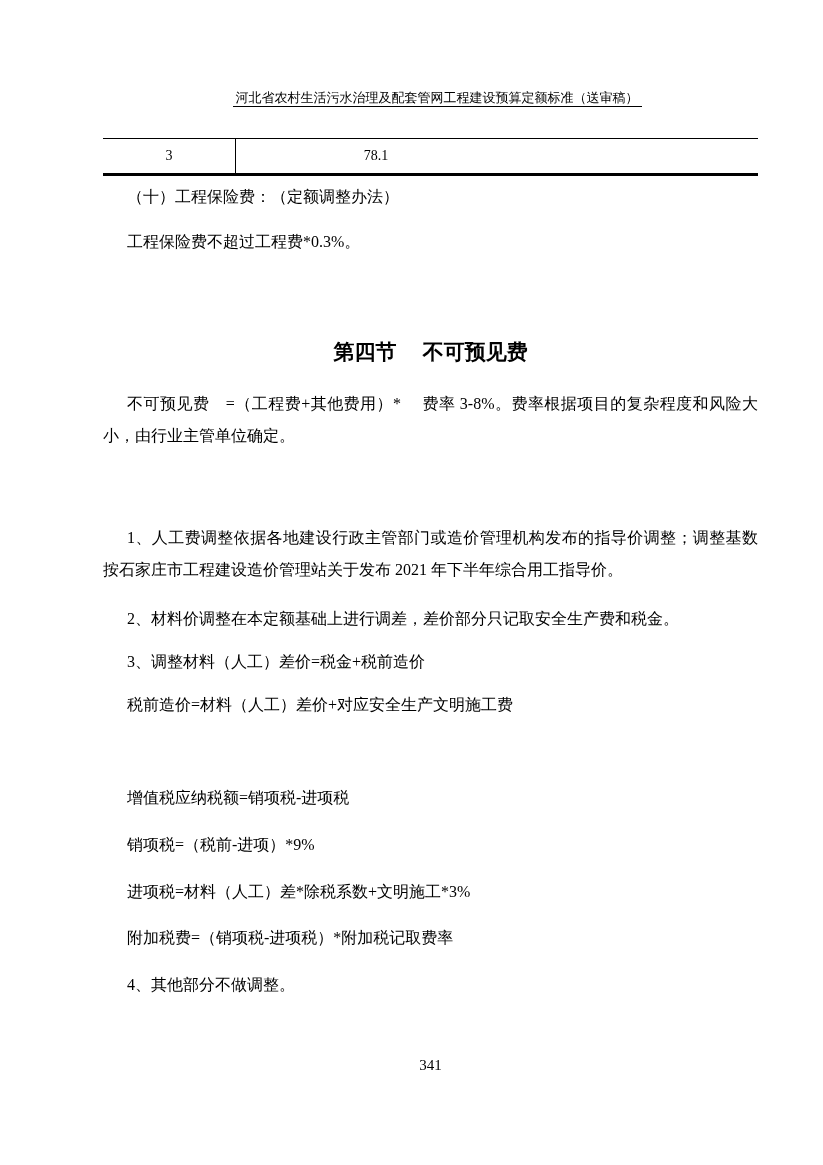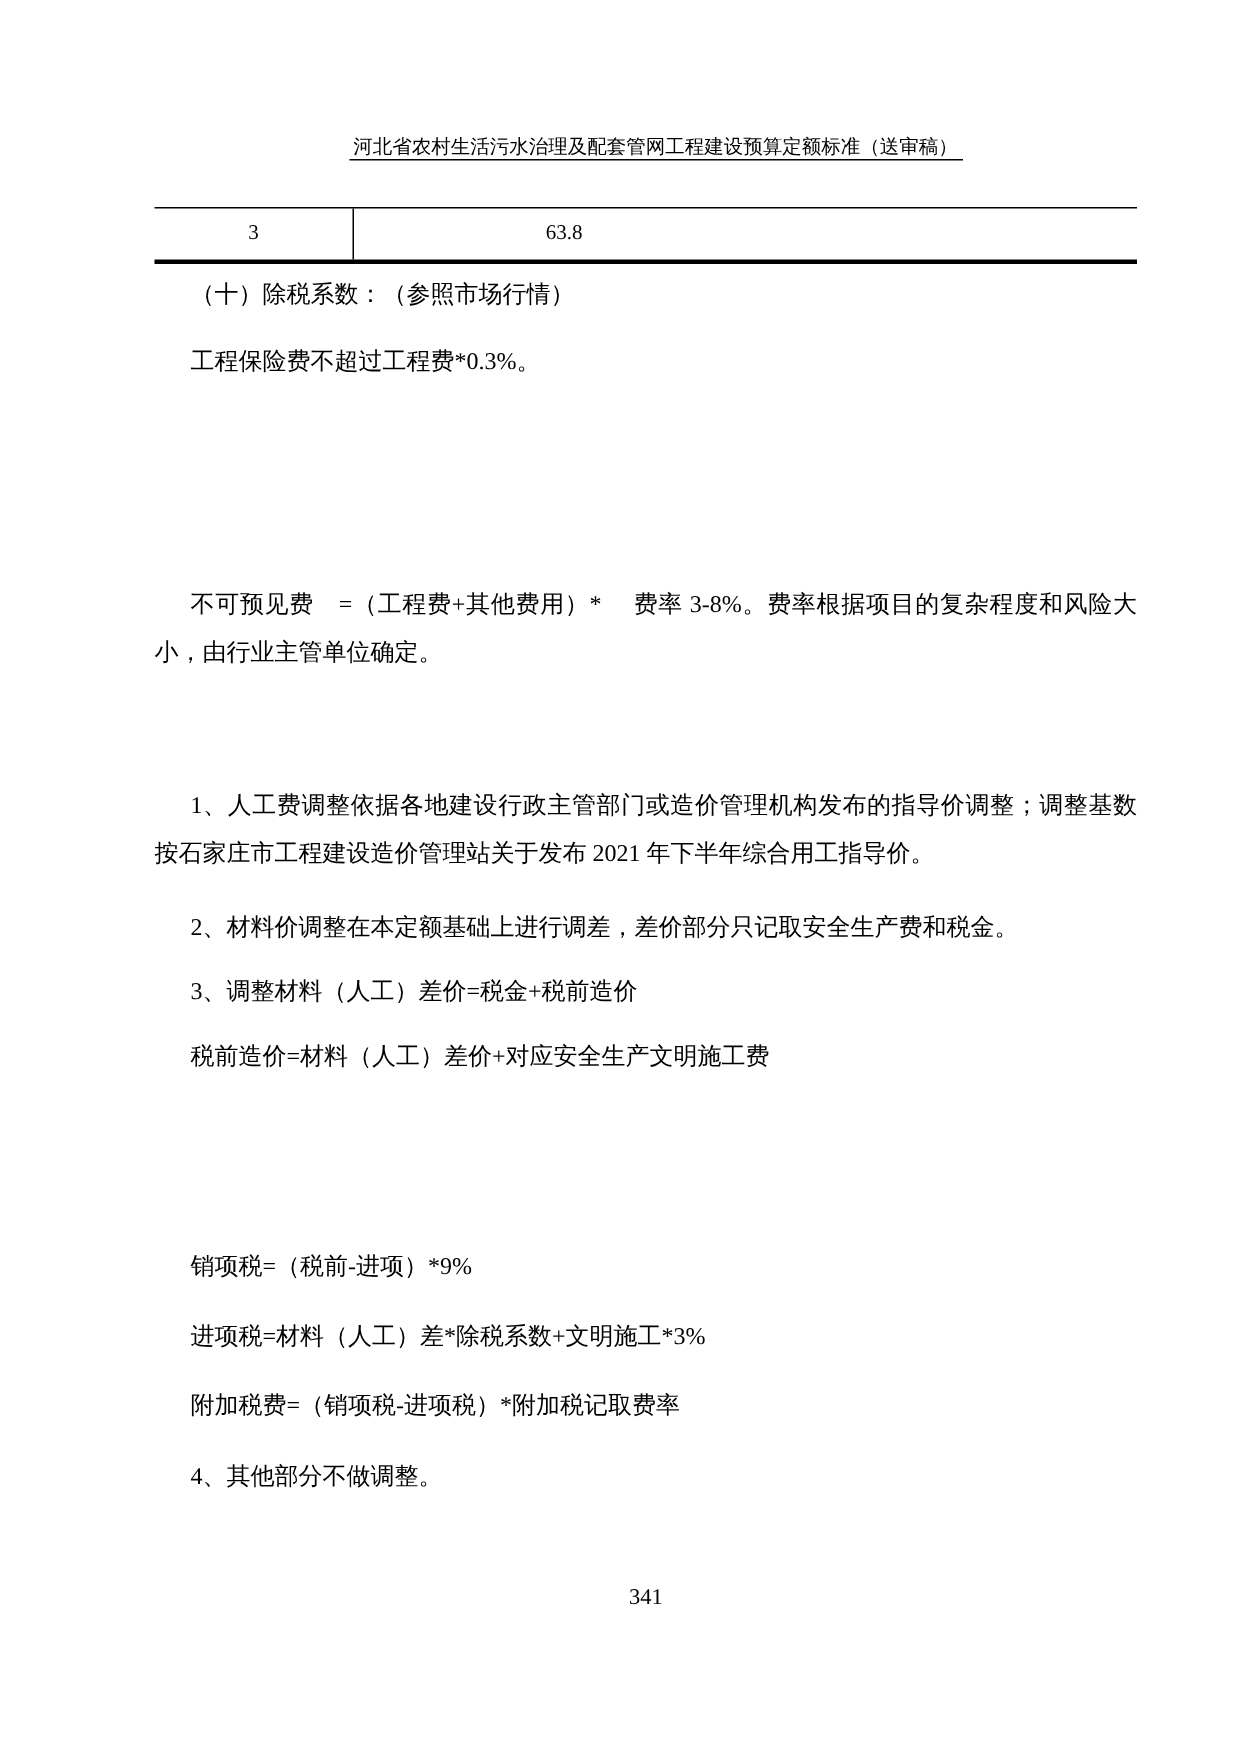--- a/index.html
+++ b/index.html
@@ -89,35 +89,37 @@
 <body>
 
 <div id="page">
 
   <div class="abs doc-header">
     <span class="title-underline">河北省农村生活污水治理及配套管网工程建设预算定额标准（送审稿）</span>
   </div>
 
   <div class="abs tbl">
     <div class="cell c1">3</div>
-    <div class="cell c3">63.8</div>
+    <div class="cell c3">78.1</div>
   </div>
 
-  <div class="abs para" style="top:181px">（十）除税系数：（参照市场行情）</div>
+  <div class="abs para" style="top:181px">（十）工程保险费：（定额调整办法）</div>
 
   <div class="abs para" style="top:226px">工程保险费不超过工程费*0.3%。</div>
 
+  <div class="abs heading" style="top:336px">第四节　 不可预见费</div>
 
   <div class="abs para" style="top:388px">不可预见费　=（工程费+其他费用）*　 费率 3-8%。费率根据项目的复杂程度和风险大小，由行业主管单位确定。</div>
 
 
   <div class="abs para" style="top:522px">1、人工费调整依据各地建设行政主管部门或造价管理机构发布的指导价调整；调整基数按石家庄市工程建设造价管理站关于发布 2021 年下半年综合用工指导价。</div>
   <div class="abs para" style="top:603px">2、材料价调整在本定额基础上进行调差，差价部分只记取安全生产费和税金。</div>
   <div class="abs para" style="top:646px">3、调整材料（人工）差价=税金+税前造价</div>
   <div class="abs para" style="top:689px">税前造价=材料（人工）差价+对应安全生产文明施工费</div>
+  <div class="abs para" style="top:782px">增值税应纳税额=销项税-进项税</div>
   <div class="abs para" style="top:829px">销项税=（税前-进项）*9%</div>
   <div class="abs para" style="top:876px">进项税=材料（人工）差*除税系数+文明施工*3%</div>
   <div class="abs para" style="top:922px">附加税费=（销项税-进项税）*附加税记取费率</div>
   <div class="abs para" style="top:969px">4、其他部分不做调整。</div>
 
   <div class="abs page-number">341</div>
 
 </div>
 
 </body></html>

